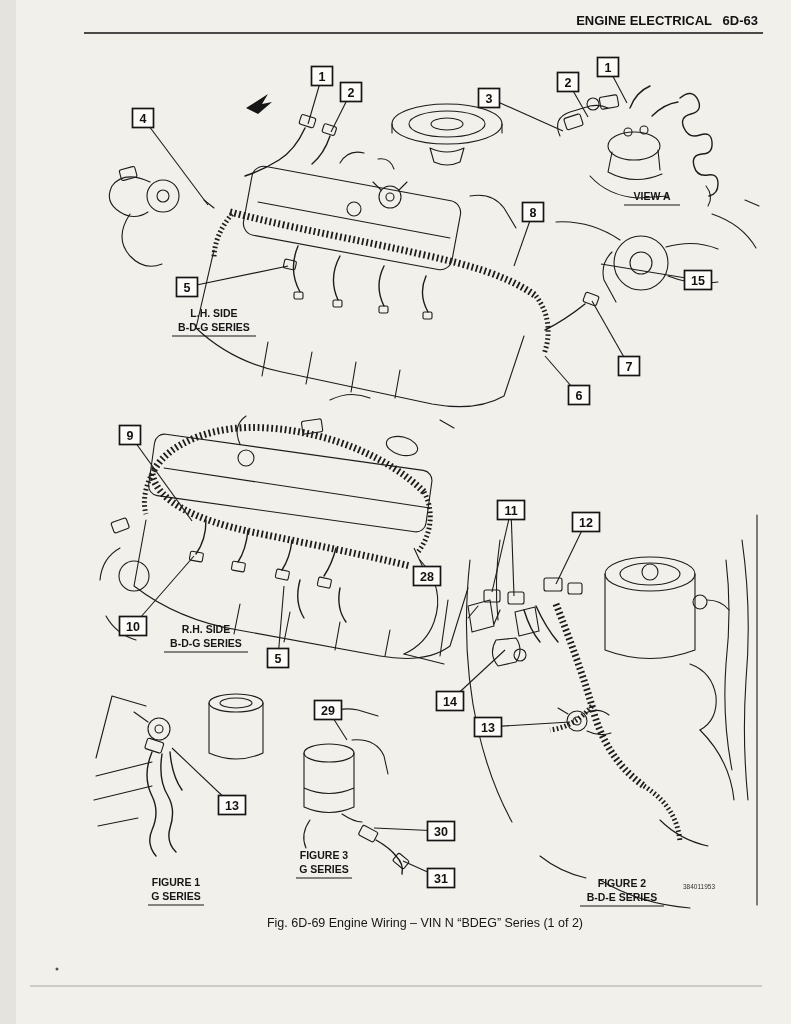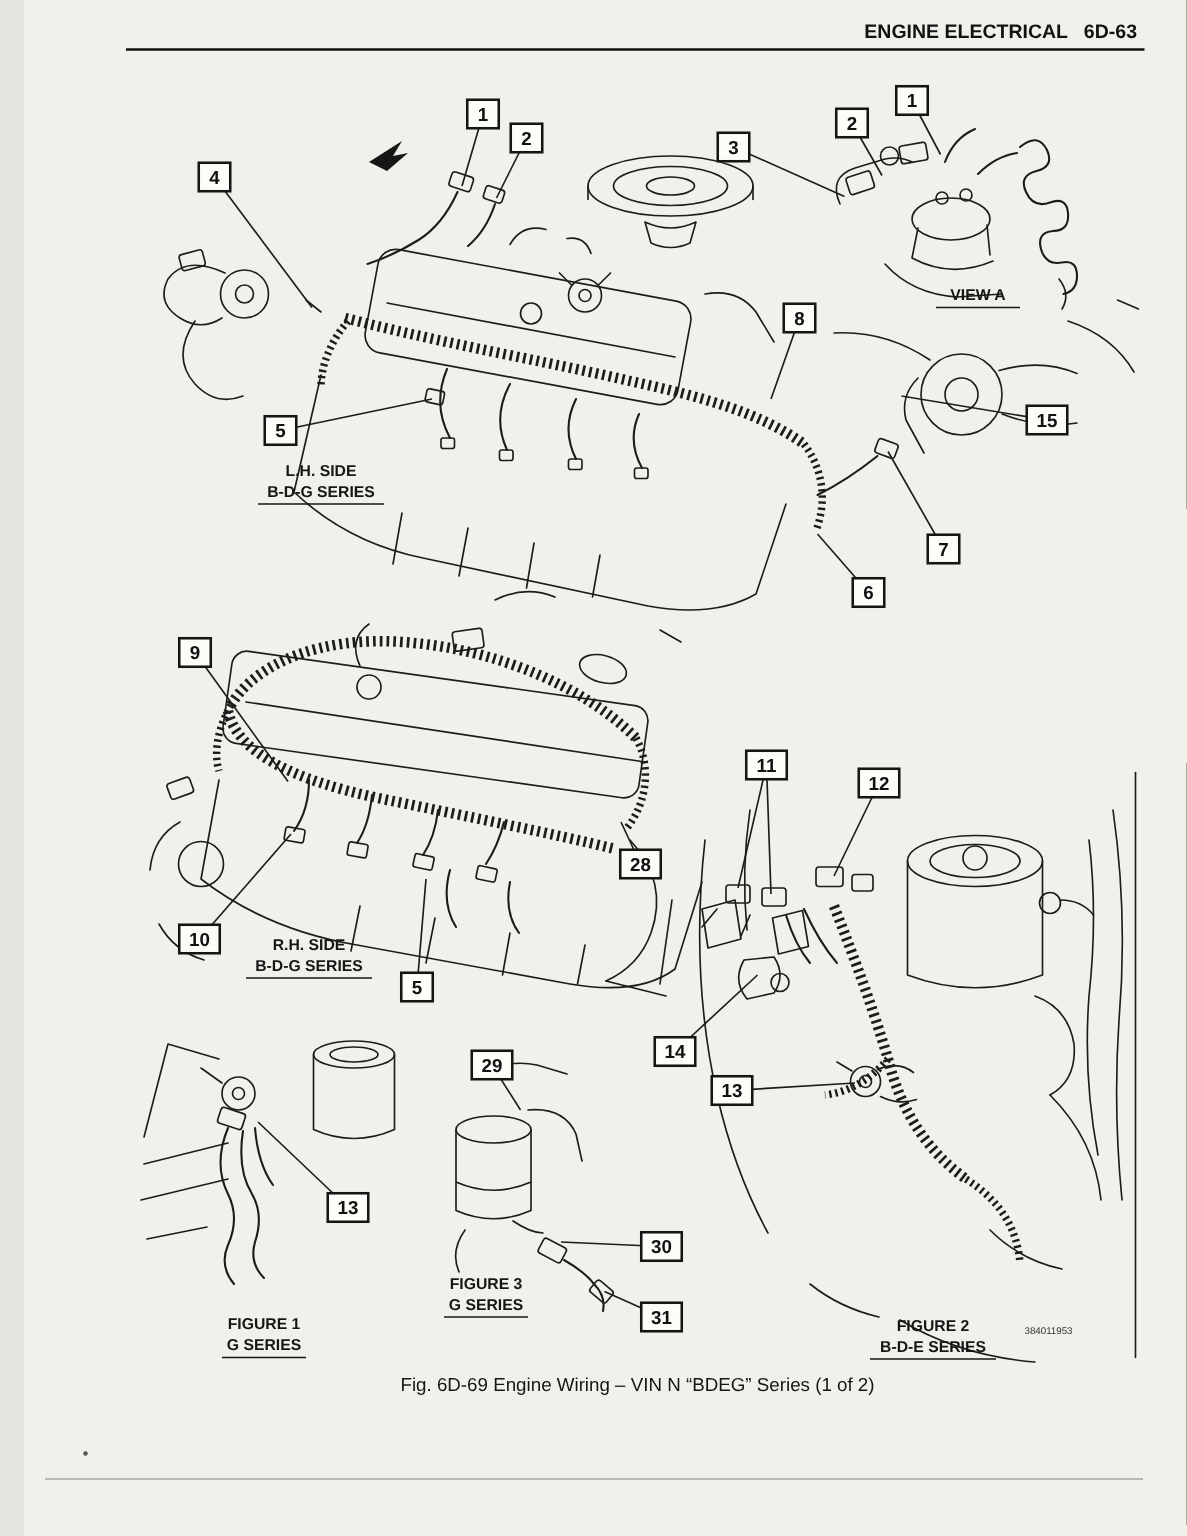--- a/index.html
+++ b/index.html
@@ -1,18 +1,18 @@
 <!DOCTYPE html>
 <html><head>
 <meta charset="utf-8">
 <style>
   html,body { margin:0; padding:0; background:#a9a8a4; }
   .page {
     width:791px; height:1024px; position:relative; margin:0 auto;
-    background:#0f766e; overflow:hidden;
+    background:#5eead4; overflow:hidden;
     font-family:"Liberation Sans", sans-serif;
   }
   svg { display:block; }
   .line   { fill:none; stroke:#1c1c1c; stroke-width:1.1; stroke-linecap:round; stroke-linejoin:round; }
   .loom   { fill:none; stroke:#1c1c1c; stroke-width:7;   stroke-dasharray:1.8 2.7; }
   .loom-sm{ fill:none; stroke:#1c1c1c; stroke-width:5;   stroke-dasharray:1.6 2.5; }
   .wire   { fill:none; stroke:#1c1c1c; stroke-width:1.4; stroke-linecap:round; }
   .leader { stroke:#1c1c1c; stroke-width:1.1; }
   .callout-box { fill:#fdfcf9; stroke:#151515; stroke-width:1.7; }
   .callout-num { font:bold 12.5px "Liberation Sans", sans-serif; fill:#111; }

